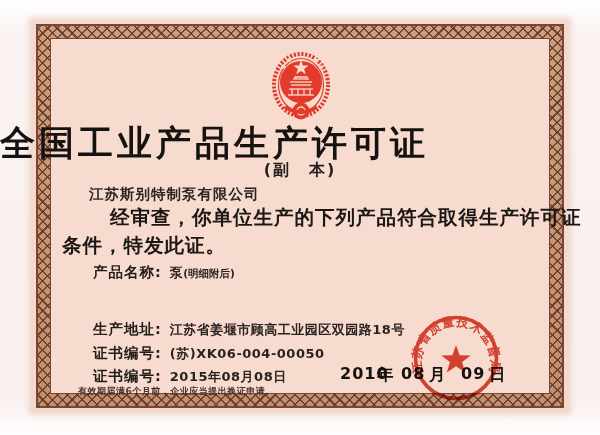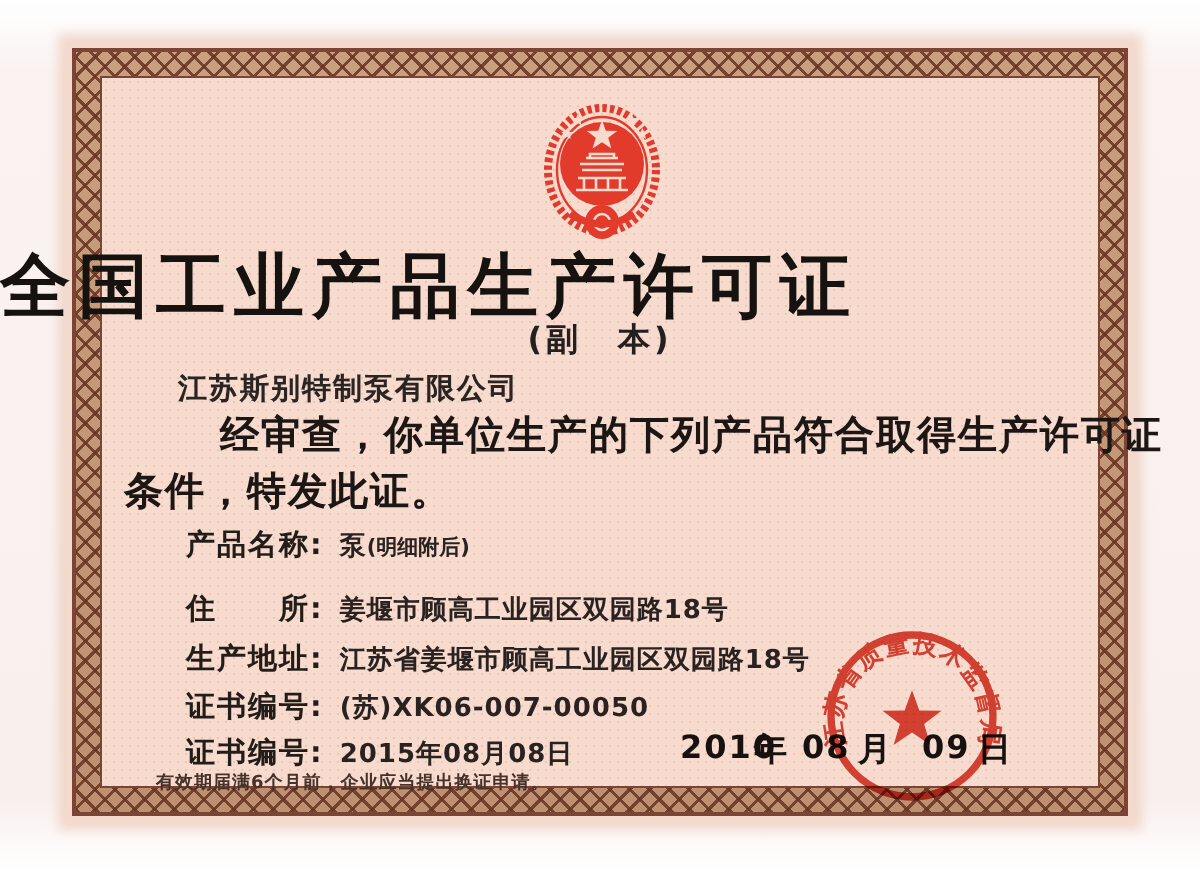--- a/index.html
+++ b/index.html
@@ -111,28 +111,25 @@
   <div class="abs title">全国工业产品生产许可证</div>
   <div class="abs company">江苏斯别特制泵有限公司</div>
 
   <div class="abs subtitle">(副　本)</div>
   <div class="abs stmt1">经审查，你单位生产的下列产品符合取得生产许可证</div>
   <div class="abs row r1">
     <span class="lbl">产品名称:</span><span class="val">泵</span><span class="note">(明细附后)</span>
   </div>
 
   <div class="abs stmt2">条件，特发此证。</div>
-  <div class="abs row r2">
-    <span class="lbl">住　　所:</span><span class="val">姜堰市顾高工业园区双园路18号</span>
-  </div>
   <div class="abs row r3">
     <span class="lbl">生产地址:</span><span class="val">江苏省姜堰市顾高工业园区双园路18号</span>
   </div>
   <div class="abs row r4">
-    <span class="lbl">证书编号:</span><span class="val">(苏)XK06-007-00050</span>
+    <span class="lbl">证书编号:</span><span class="val">(苏)XK06-004-00050</span>
   </div>
   <div class="abs row r5">
     <span class="lbl">证书编号:</span><span class="val">2015年08月08日</span>
   </div>
 
   <div class="abs footnote">有效期届满6个月前，企业应当提出换证申请。</div>
 
   <span class="abs date-part num  d-year">2010</span>
   <span class="abs date-part cjk  d-yearl">年</span>
   <span class="abs date-part num  d-month">08</span>

